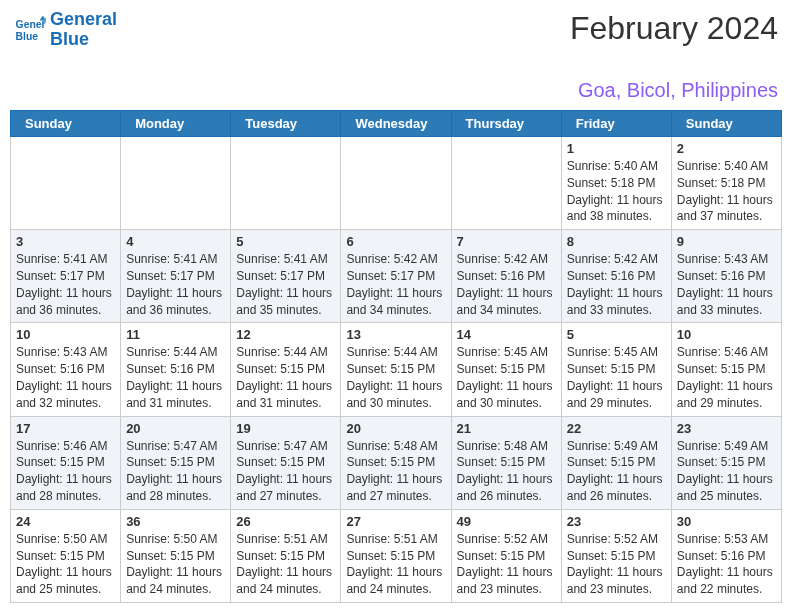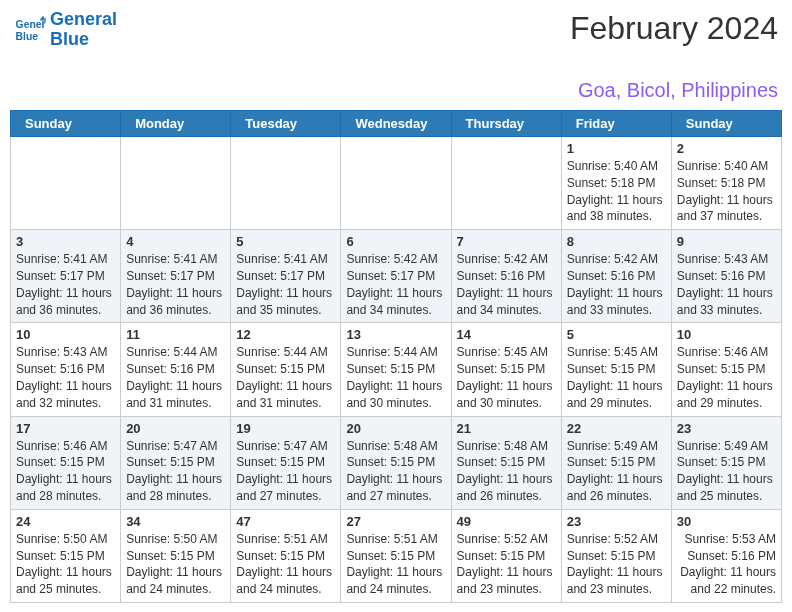--- a/index.html
+++ b/index.html
@@ -301,28 +301,28 @@
       </tr>
       <tr>
         <td>
           <span class="day-number">24</span>
           <div class="day-info" style="white-space: pre-line;">Sunrise: 5:50 AM
 Sunset: 5:15 PM
 Daylight: 11 hours
 and 25 minutes.</div>
         </td>
         <td>
-          <span class="day-number">34</span>
+          <span class="day-number">36</span>
           <div class="day-info" style="white-space: pre-line;">Sunrise: 5:50 AM
 Sunset: 5:15 PM
 Daylight: 11 hours
 and 24 minutes.</div>
         </td>
         <td>
-          <span class="day-number">47</span>
+          <span class="day-number">26</span>
           <div class="day-info" style="white-space: pre-line;">Sunrise: 5:51 AM
 Sunset: 5:15 PM
 Daylight: 11 hours
 and 24 minutes.</div>
         </td>
         <td>
           <span class="day-number">27</span>
           <div class="day-info" style="white-space: pre-line;">Sunrise: 5:51 AM
 Sunset: 5:15 PM
 Daylight: 11 hours
@@ -337,20 +337,20 @@
         </td>
         <td>
           <span class="day-number">23</span>
           <div class="day-info" style="white-space: pre-line;">Sunrise: 5:52 AM
 Sunset: 5:15 PM
 Daylight: 11 hours
 and 23 minutes.</div>
         </td>
         <td>
           <span class="day-number">30</span>
-          <div class="day-info" style="white-space: pre-line; text-align: right;">Sunrise: 5:53 AM
+          <div class="day-info" style="white-space: pre-line;">Sunrise: 5:53 AM
 Sunset: 5:16 PM
 Daylight: 11 hours
 and 22 minutes.</div>
         </td>
       </tr>
     </tbody>
 </table>
 
 </body></html>

